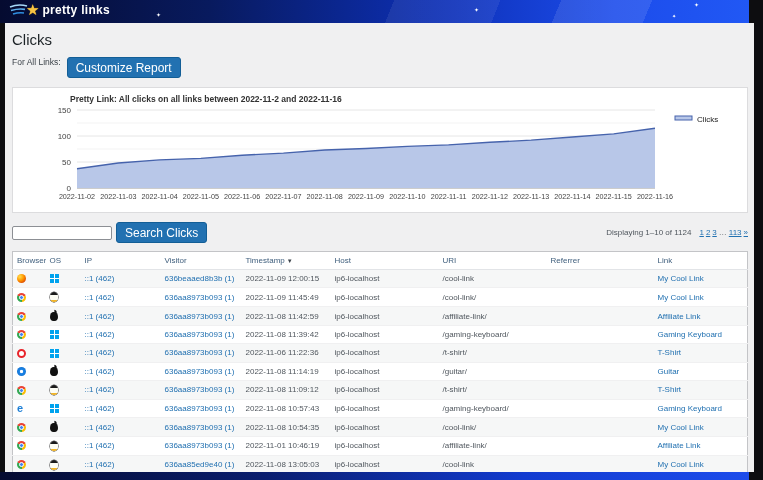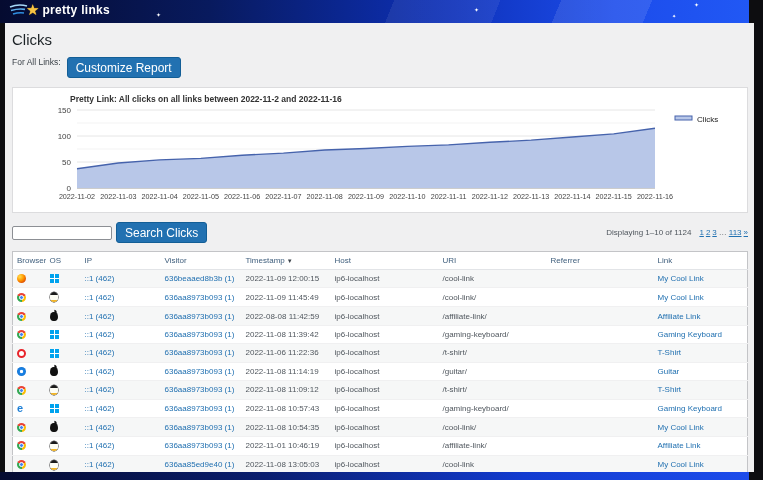--- a/index.html
+++ b/index.html
@@ -194,21 +194,21 @@
             <td>ip6-localhost</td>
             <td>/cool-link/</td>
             <td></td>
             <td class="lnk">My Cool Link</td>
           </tr>
           <tr>
             <td><span class="bicon" data-icon="chrome-icon"></span></td>
             <td><span class="bicon" data-icon="apple-icon"></span></td>
             <td class="lnk">::1 (462)</td>
             <td class="lnk">636aa8973b093 (1)</td>
-            <td>2022-08-08 11:42:59</td>
+            <td>2022-11-08 11:42:59</td>
             <td>ip6-localhost</td>
             <td>/affiliate-link/</td>
             <td></td>
             <td class="lnk">Affiliate Link</td>
           </tr>
           <tr>
             <td><span class="bicon" data-icon="chrome-icon"></span></td>
             <td><span class="bicon" data-icon="windows-icon"></span></td>
             <td class="lnk">::1 (462)</td>
             <td class="lnk">636aa8973b093 (1)</td>

